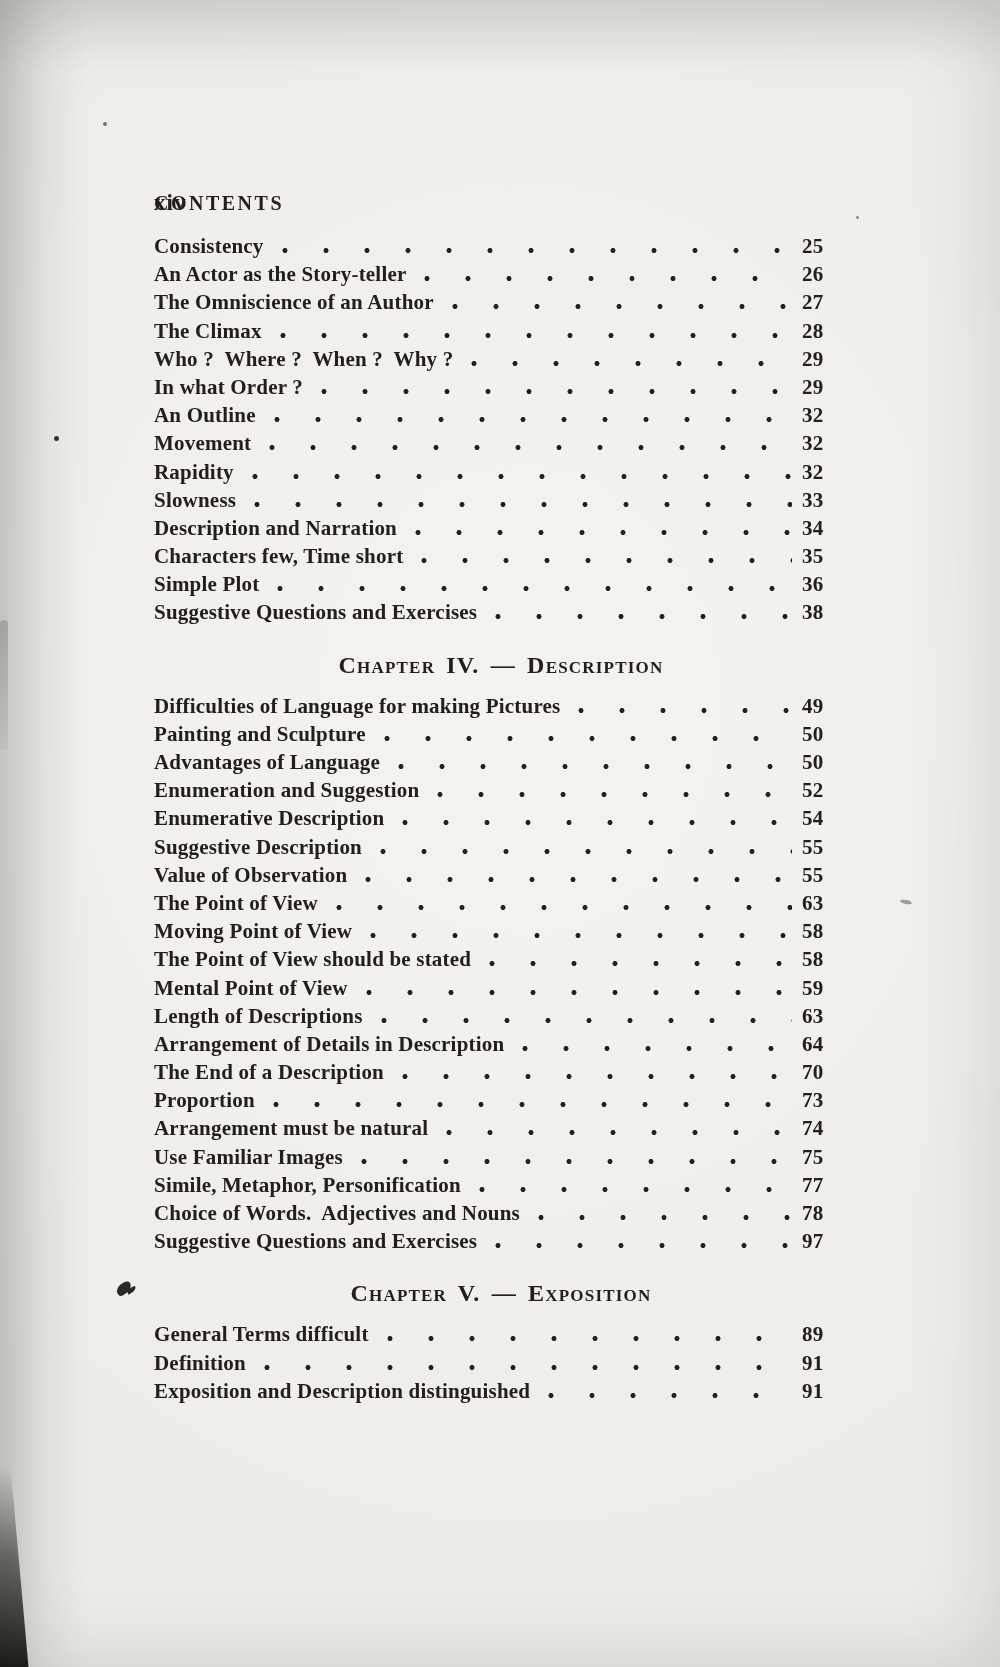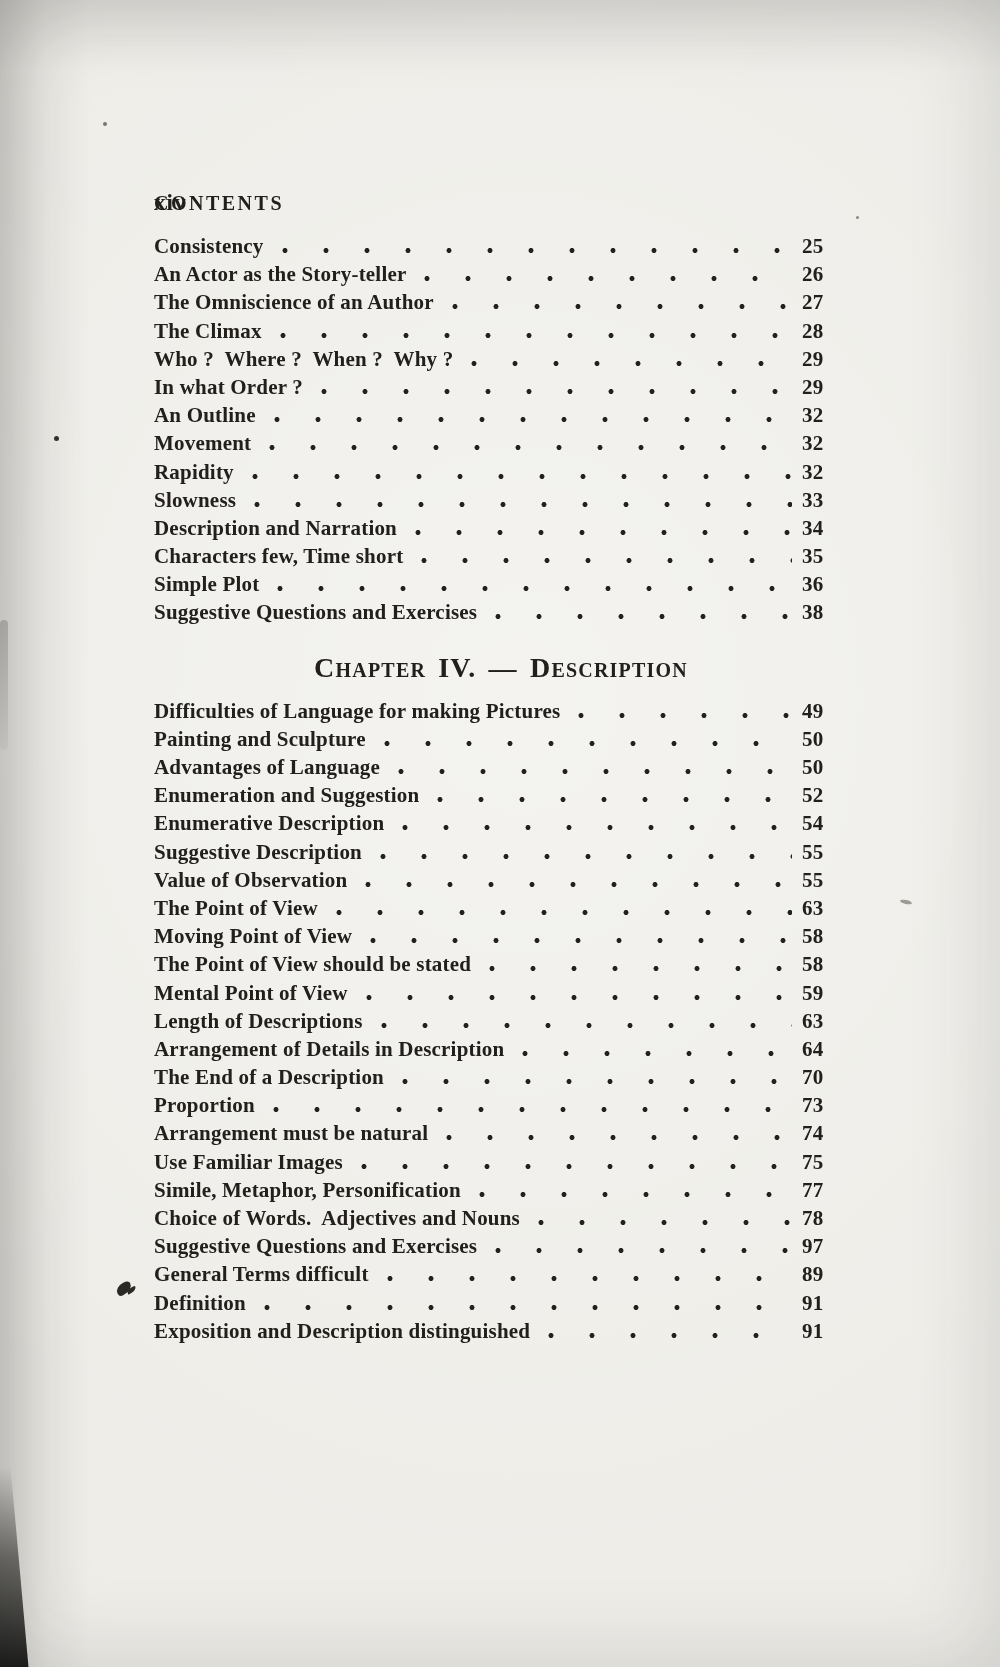--- a/index.html
+++ b/index.html
@@ -60,21 +60,21 @@
   }
   .toc-page{
     flex:0 0 46px;
     text-align:left;
     font-weight:700;
   }
   .chapter-heading{
     text-align:center;
     font-variant:small-caps;
     font-weight:700;
-    font-size:28px;
+    font-size:24px;
     letter-spacing:1.2px;
     word-spacing:4px;
     margin:23px 0 15px 0;
   }
   
   .corner-shadow{
     position:absolute;left:0;bottom:0;width:30px;height:200px;
     background:linear-gradient(to top, rgba(18,18,16,0.95) 0%, rgba(22,22,20,0.55) 55%, rgba(22,22,20,0) 100%);
     clip-path:polygon(0 0, 35% 0, 95% 100%, 0 100%);
   }
@@ -272,20 +272,21 @@
         <div class="toc-row">
           <span class="toc-title">Choice of Words.  Adjectives and Nouns</span>
           <span class="leader"></span>
           <span class="toc-page">78</span>
         </div>
         <div class="toc-row">
           <span class="toc-title">Suggestive Questions and Exercises</span>
           <span class="leader"></span>
           <span class="toc-page">97</span>
         </div>
+        <div class="chapter-heading">Chapter V. — Exposition</div>
         <div class="toc-row">
           <span class="toc-title">General Terms difficult</span>
           <span class="leader"></span>
           <span class="toc-page">89</span>
         </div>
         <div class="toc-row">
           <span class="toc-title">Definition</span>
           <span class="leader"></span>
           <span class="toc-page">91</span>
         </div>

